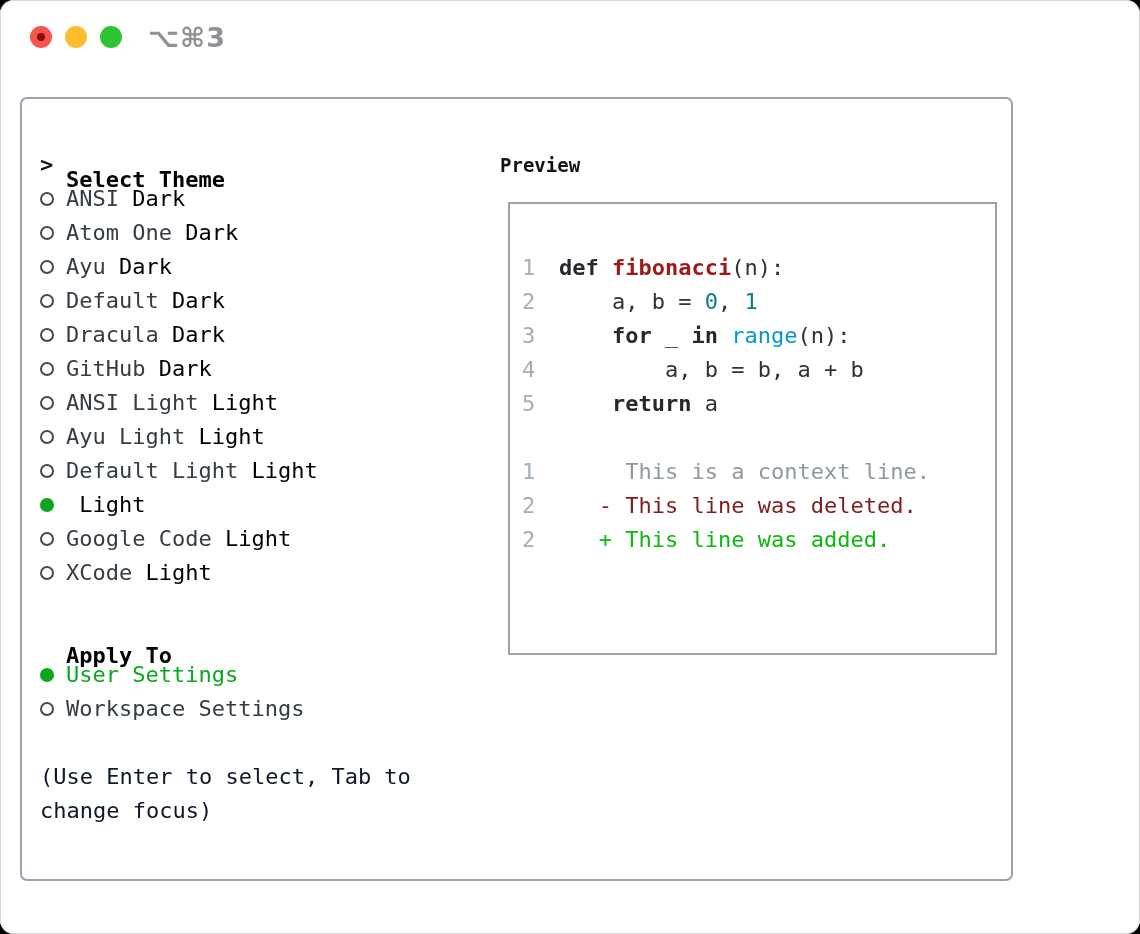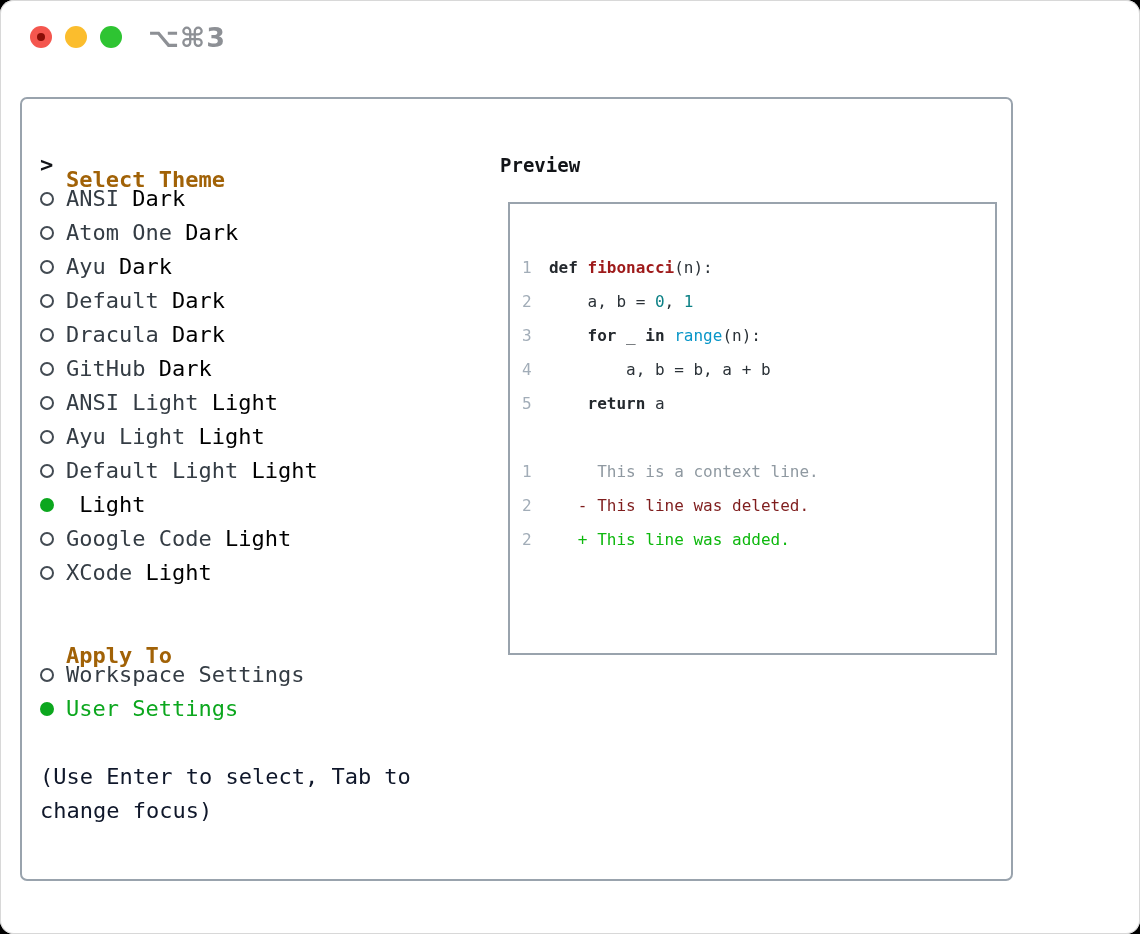--- a/index.html
+++ b/index.html
@@ -38,21 +38,21 @@
     position: absolute; left: 20px; top: 97px;
     width: 989px; height: 780px;
     border: 2px solid #99a3ad; border-radius: 7px;
     background: #fff;
   }
   .row { height: 34px; display: flex; align-items: center; white-space: pre; }
   .left-col {
     position: absolute; left: 18px; top: 49px;
     font-size: 22px; line-height: 34px; color: #343c44;
   }
-  .hdr { font-weight: 700; color: #a16207; margin-top: 30px; }
+  .hdr { font-weight: 700; color: #000000; margin-top: 30px; }
   .arrow { display: inline-block; width: 26px; font-weight: 700; color: #121418; }
   .indent { display: inline-block; width: 26px; }
   .bullet {
     box-sizing: border-box; width: 14px; height: 14px; border-radius: 50%;
     border: 2px solid #434b53; margin-right: 12px; flex: 0 0 auto;
   }
   .bullet.sel { border-color: #0ca71e; background: #0ca71e; }
   .nm { color: #343c44; }
   .nm.sel { color: #0ca71e; }
   .vr { color: #000000; }
@@ -62,21 +62,21 @@
   
   .preview-title {
     position: absolute; left: 478px; top: 49px;
     font-size: 19px; line-height: 34px; font-weight: 700; color: #121418;
   }
   .preview-box {
     position: absolute; left: 486px; top: 103px;
     width: 473px; height: 402px;
     border: 2px solid #99a3ad; background: #fff;
     padding: 47px 0 0 12px;
-    font-size: 16px; line-height: 34px;
+    font-size: 22px; line-height: 34px;
     overflow: hidden;
   }
   .code-line { white-space: pre; height: 34px; }
   .ln { display: inline-block; width: 2.8ch; color: #a2adb8; white-space: pre; }
   .pl  { color: #2b3238; }
   .kw  { color: #24292e; font-weight: 700; }
   .fn  { color: #9e1a1a; font-weight: 700; }
   .num { color: #0b8085; }
   .bi  { color: #0996c8; }
   .ctx { color: #8f99a1; }
@@ -119,22 +119,22 @@
           <div class="row"><span class="bullet"></span><span class="nm">XCode</span><span class="vr"> Light</span></div>
         </div>
 
       <div class="spacer"></div>
 
       <div class="row">
         <span class="indent"> </span><span class="hdr">Apply To</span>
       </div>
 
       <div>
+          <div class="row"><span class="bullet sel"></span><span class="nm sel">User Settings</span></div>
           <div class="row"><span class="bullet"></span><span class="nm">Workspace Settings</span></div>
-          <div class="row"><span class="bullet sel"></span><span class="nm sel">User Settings</span></div>
         </div>
 
       <div class="spacer"></div>
 
       <div class="row help">(Use Enter to select, Tab to</div>
       <div class="row help">change focus)</div>
     </div>
 
     <div class="preview-title">Preview</div>
 

